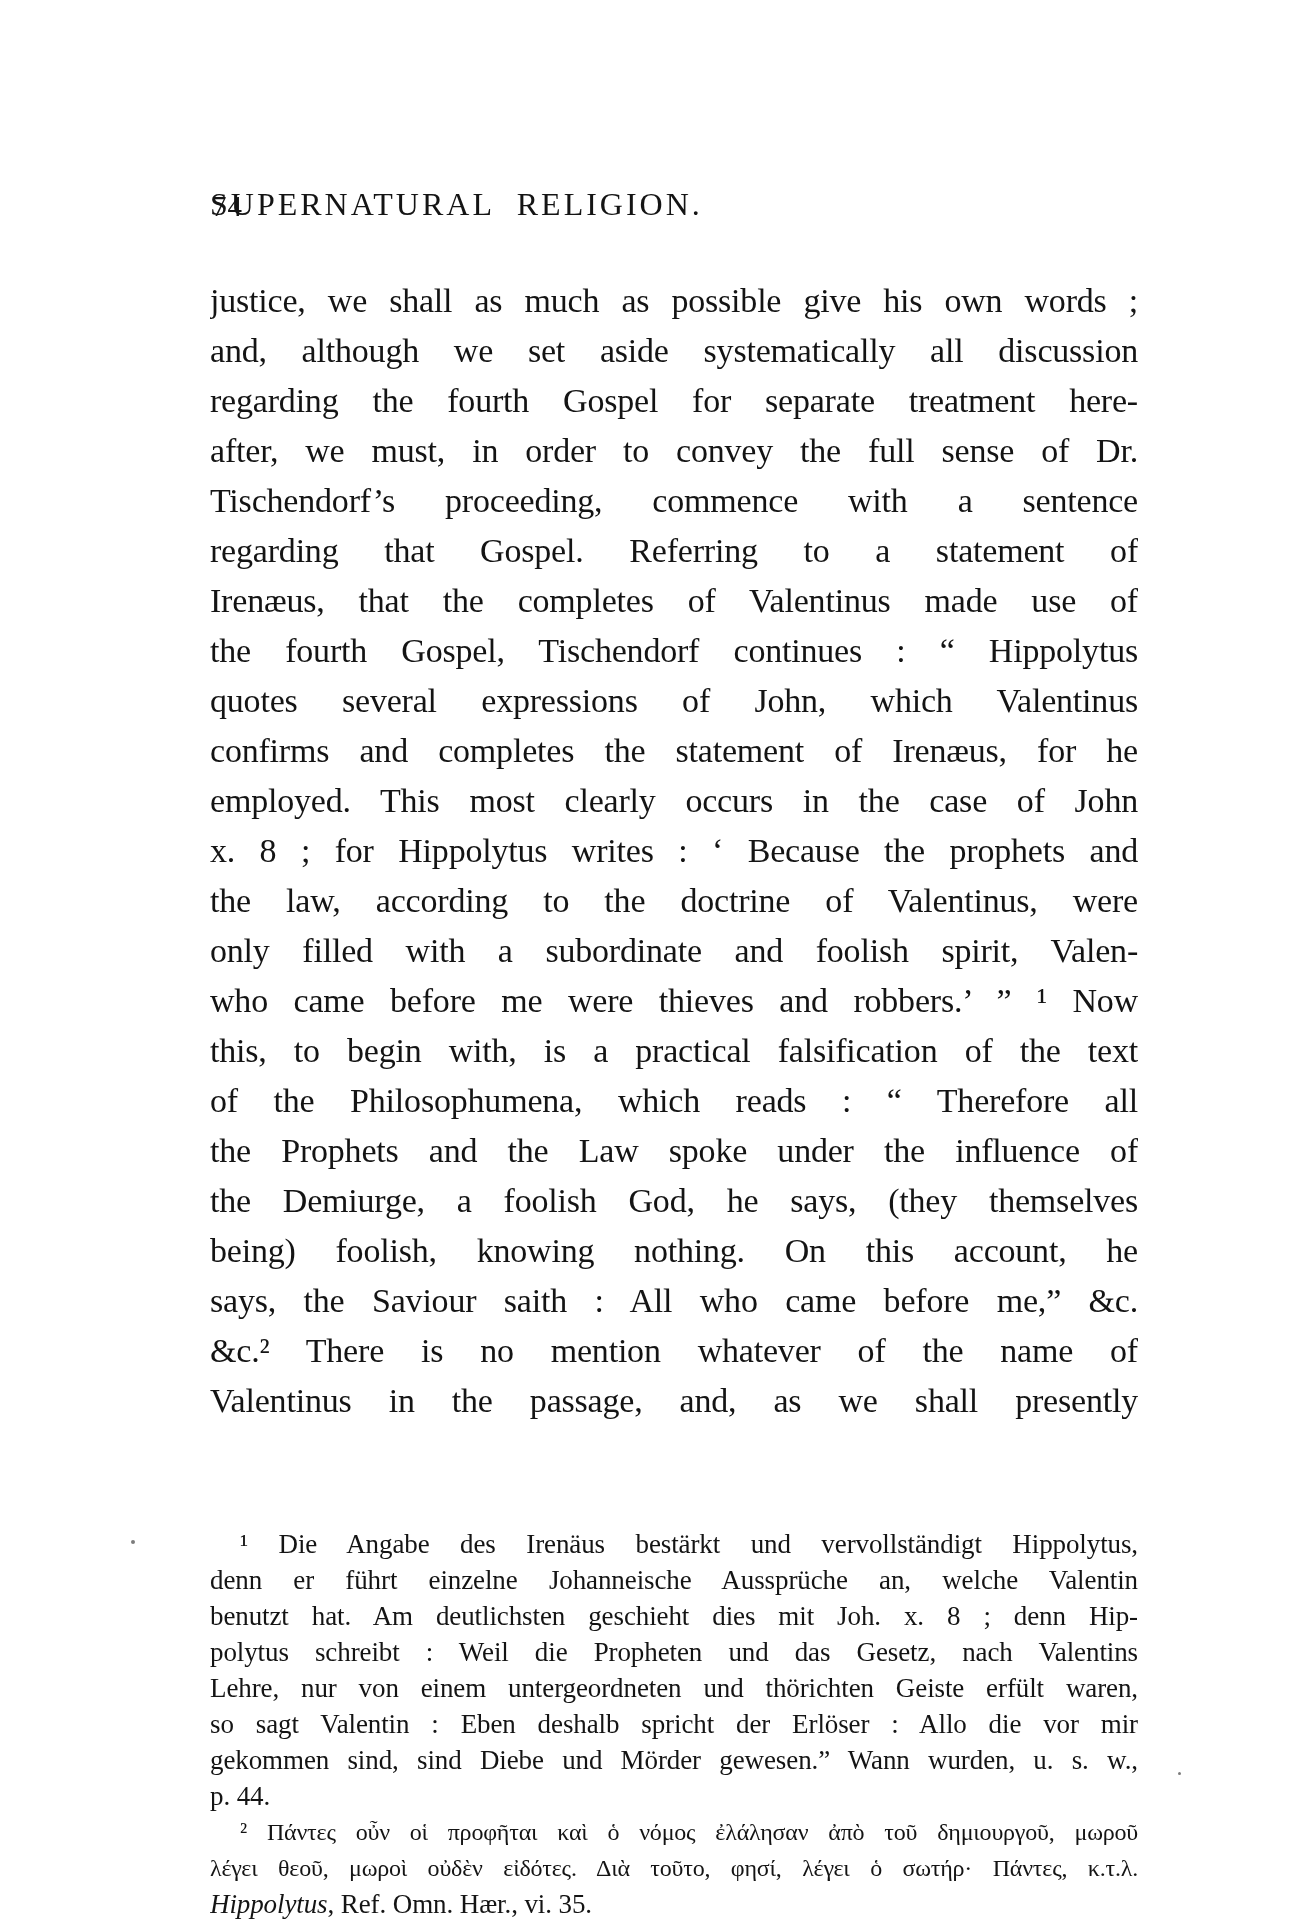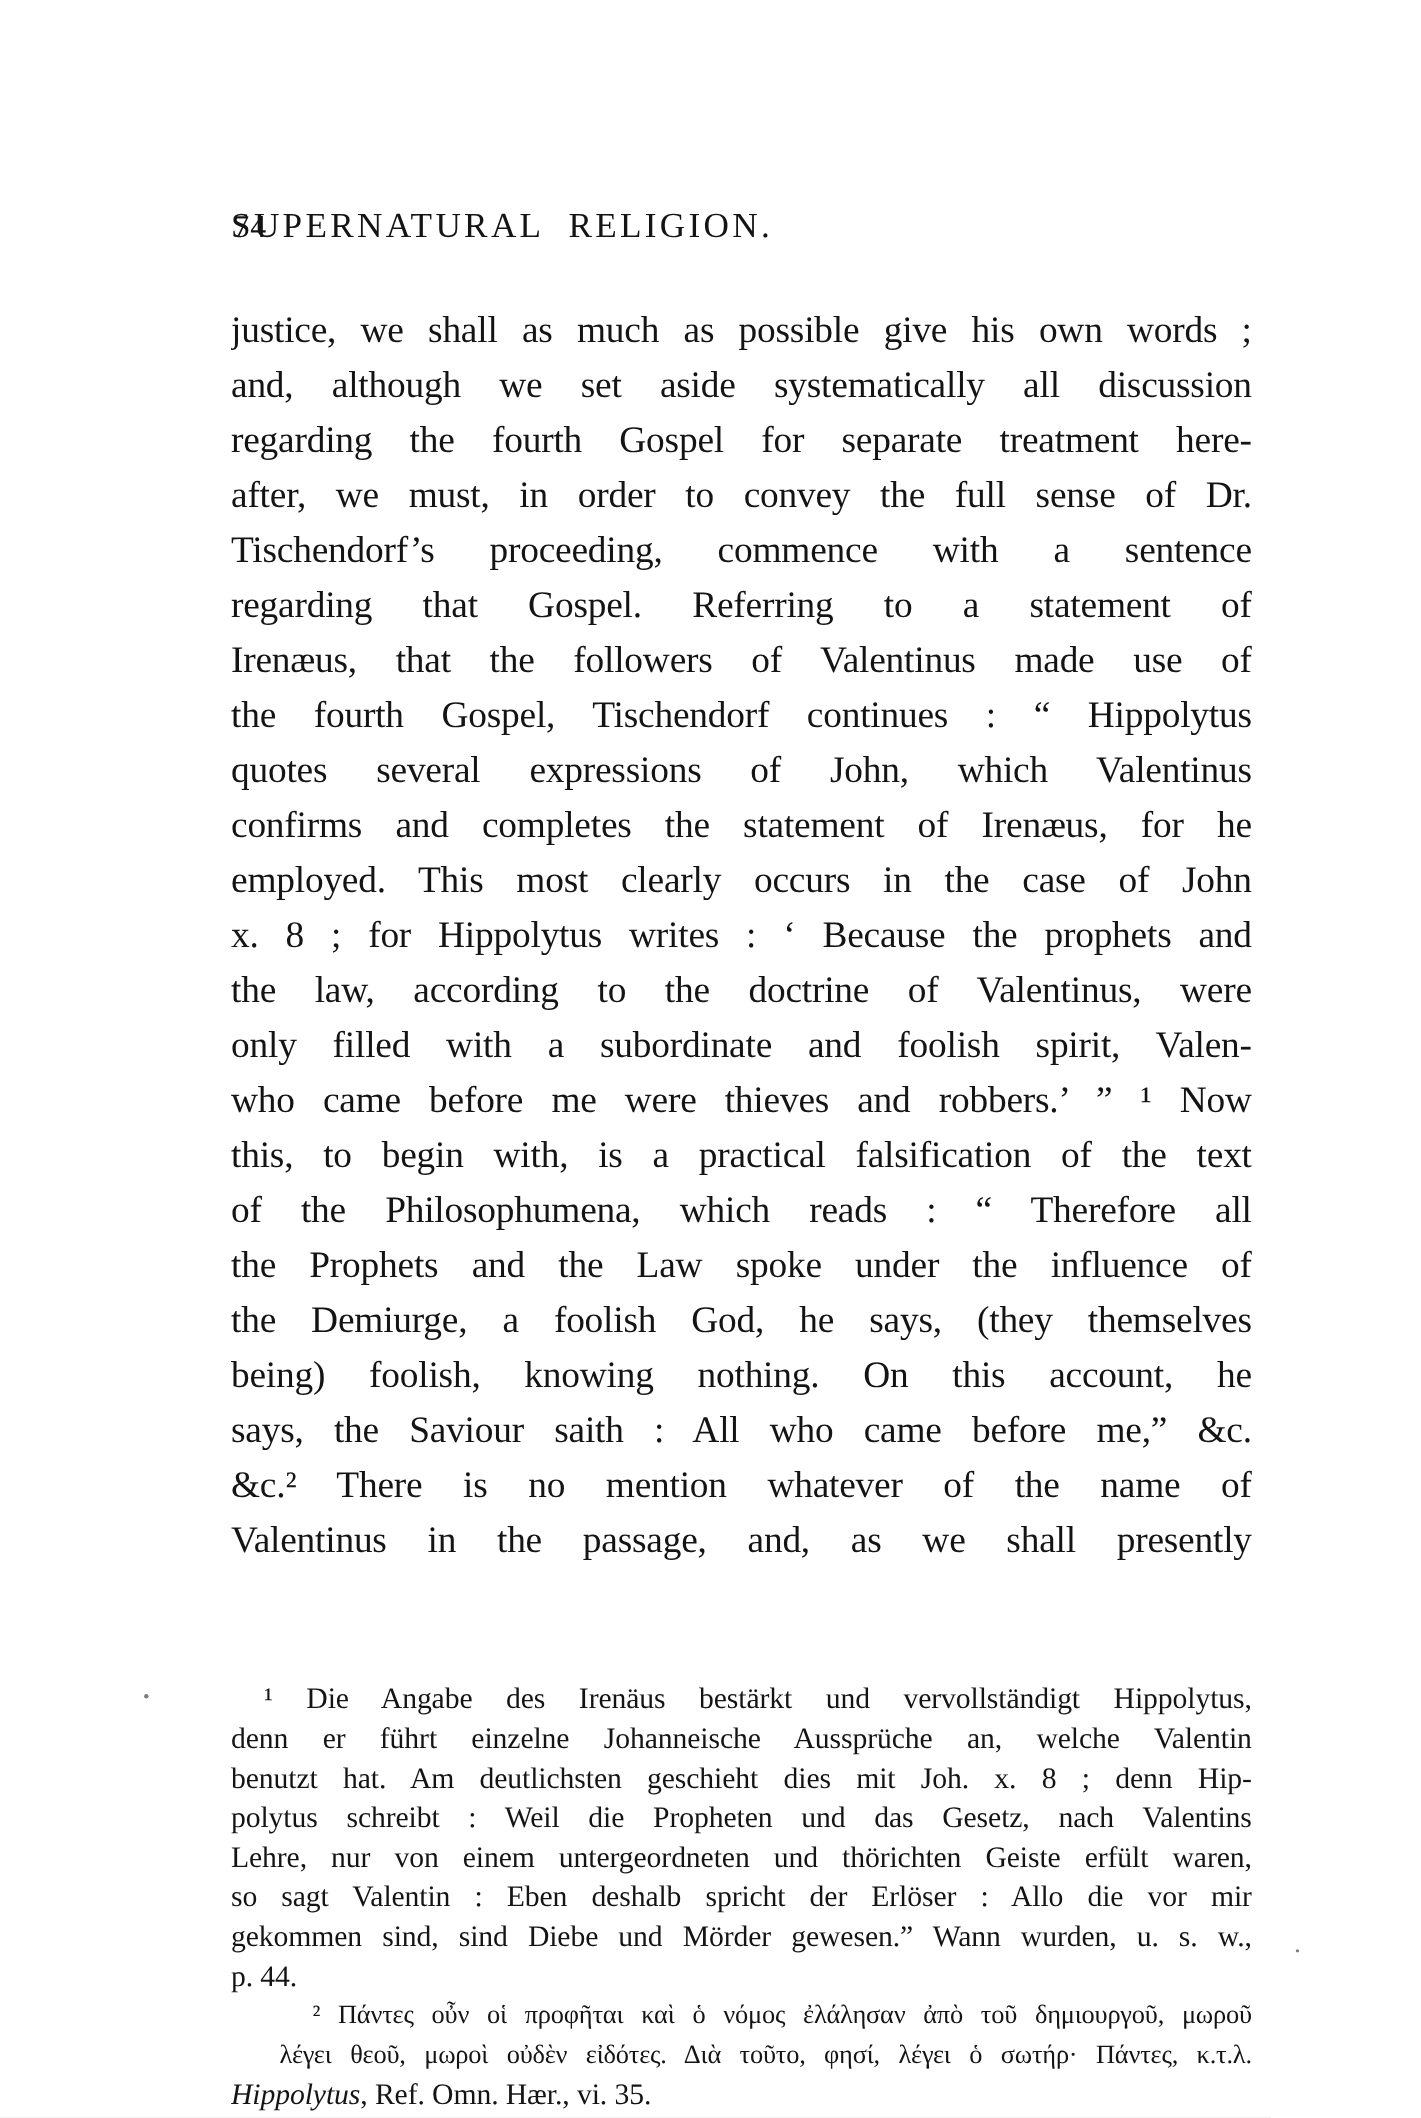--- a/index.html
+++ b/index.html
@@ -35,21 +35,21 @@
   .footnotes {
     position:absolute; top:1526px; left:210px; width:928px;
   }
   .fn-line {
     height:36px; line-height:36px; overflow:hidden;
     font-size:27px; letter-spacing:-0.1px;
     text-align:justify; text-align-last:justify;
   }
   .greek {
     font-family:"Liberation Serif","DejaVu Serif",serif;
-    font-size:24px; letter-spacing:-0.2px;margin-left:44px;
+    font-size:24px; letter-spacing:-0.2px;
   }
   .indent { padding-left:30px; }
   .align-left { text-align-last:left; }
   .italic { font-style:italic; }
   .speck {
     position:absolute; background:#444; border-radius:50%;
     width:4px; height:4px; opacity:.7;
   }
   .speck-a { left:131px; top:1540px; }
   .speck-b { left:1178px; top:1772px; width:3px; height:3px; }
@@ -64,21 +64,21 @@
     <span class="running-title">SUPERNATURAL RELIGION.</span>
   </div>
 
   <div class="body-text">
       <div class="line">justice, we shall as much as possible give his own words ;</div>
       <div class="line">and, although we set aside systematically all discussion</div>
       <div class="line">regarding the fourth Gospel for separate treatment here-</div>
       <div class="line">after, we must, in order to convey the full sense of Dr.</div>
       <div class="line">Tischendorf’s proceeding, commence with a sentence</div>
       <div class="line">regarding that Gospel.  Referring to a statement of</div>
-      <div class="line">Irenæus, that the followers of Valentinus made use of</div>
+      <div class="line">Irenæus, that the completes of Valentinus made use of</div>
       <div class="line">the fourth Gospel, Tischendorf continues :  “ Hippolytus</div>
       <div class="line">quotes several expressions of John, which Valentinus</div>
       <div class="line">confirms and completes the statement of Irenæus, for he</div>
       <div class="line">employed.  This most clearly occurs in the case of John</div>
       <div class="line">x. 8 ;  for Hippolytus writes :  ‘ Because the prophets and</div>
       <div class="line">the law, according to the doctrine of Valentinus, were</div>
       <div class="line">only filled with a subordinate and foolish spirit, Valen-</div>
       <div class="line">who came before me were thieves and robbers.’ ” ¹   Now</div>
       <div class="line">this, to begin with, is a practical falsification of the text</div>
       <div class="line">of the Philosophumena, which reads :  “ Therefore all</div>

